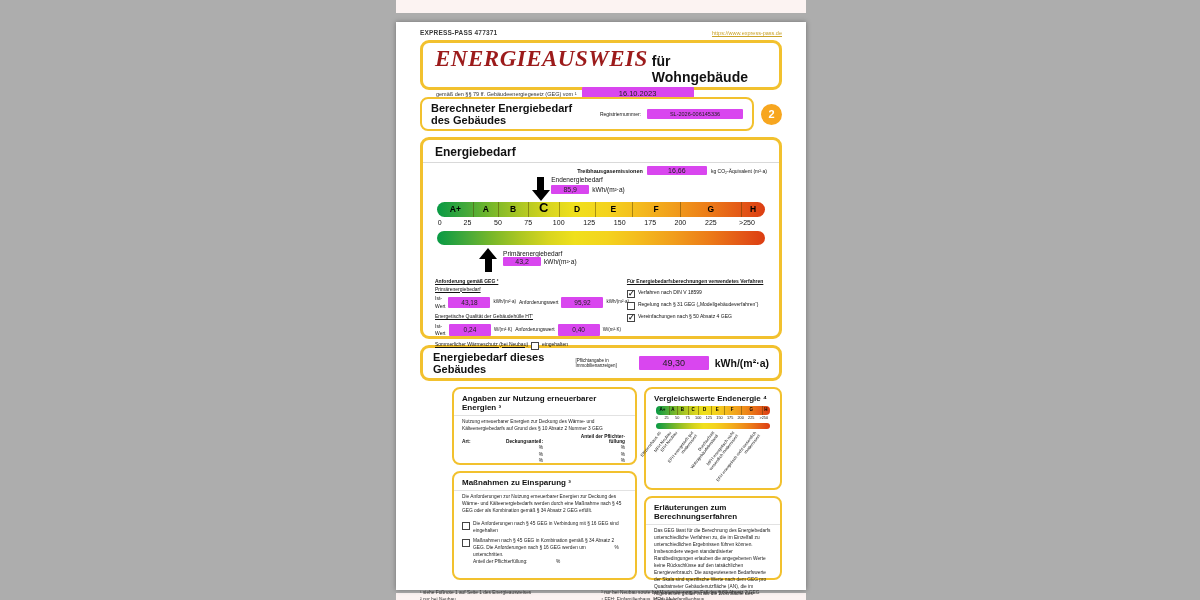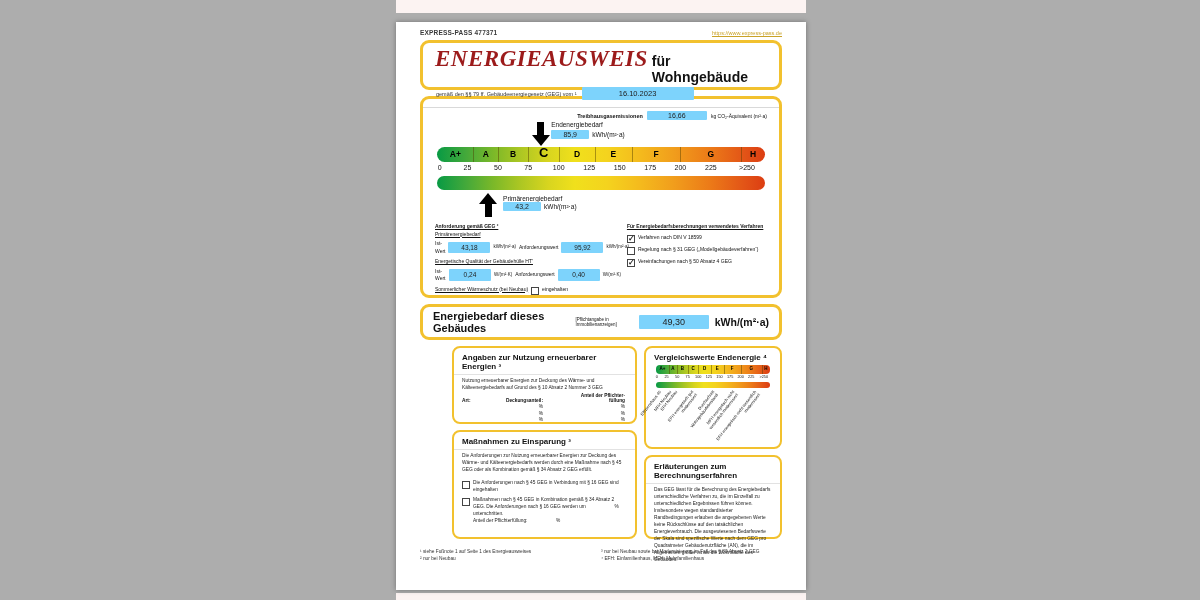--- a/index.html
+++ b/index.html
@@ -13,21 +13,21 @@
   .head-row{display:flex;justify-content:space-between;align-items:baseline;margin-top:3px;}
   .pass-id{font-size:6.5px;font-weight:bold;color:#3a3a3a;letter-spacing:.2px;}
   .pub-link{font-size:5.5px;color:#c9a227;text-decoration:underline;}
   .box{border:3px solid #f2c12e;border-radius:9px;box-sizing:border-box;background:#fff;}
   .header-box{margin-top:4px;padding:4px 12px 4px 12px;height:50px;}
   .main-title{font-family:"Liberation Serif",serif;font-style:italic;font-weight:bold;
               font-size:23px;color:#9c1b1b;letter-spacing:.5px;line-height:1;}
   .sub-title{font-size:14px;font-weight:bold;color:#111;margin-left:4px;}
   .title-line{display:flex;align-items:baseline;}
   .law-line{display:flex;align-items:center;gap:5px;font-size:5.5px;color:#333;margin-top:2px;margin-left:1px;}
-  .field{background:#7dd3fc;display:inline-block;text-align:center;font-size:7px;padding:2px 6px;
+  .field{background:#d946ef;display:inline-block;text-align:center;font-size:7px;padding:2px 6px;
          border-radius:1px;color:#222;}
   .date-field{min-width:100px;font-size:7.5px;}
   .section-row{display:flex;align-items:center;gap:7px;margin-top:7px;}
   .section-bar{flex:1;border-width:2.5px;border-radius:8px;padding:3px 9px;display:flex;align-items:center;gap:6px;}
   .section-title{font-size:11px;font-weight:bold;}
   .reg-label{font-size:5px;margin-left:auto;}
   .reg-field{min-width:88px;font-size:5.5px;padding:2px 4px;}
   .page-badge{width:21px;height:21px;border-radius:50%;background:#f7a61f;color:#fff;font-weight:bold;
               font-size:11px;display:flex;align-items:center;justify-content:center;flex:0 0 auto;}
   .energy-box{margin-top:6px;height:202px;padding:5px 12px 5px 12px;}
@@ -126,22 +126,31 @@
     <div class="title-line">
       <span class="main-title">ENERGIEAUSWEIS</span>
       <span class="sub-title">für Wohngebäude</span>
     </div>
     <div class="law-line">
       <span>gemäß den §§ 79 ff. Gebäudeenergiegesetz (GEG) vom ¹</span>
       <span class="field date-field">16.10.2023</span>
     </div>
   </div>
 
+  <div class="section-row">
+    <div class="box section-bar">
+      <span class="section-title">Berechneter Energiebedarf des Gebäudes</span>
+      <span class="reg-label">Registriernummer:</span>
+      <span class="field reg-field">SL-2026-006145336</span>
+    </div>
+    <div class="page-badge">2</div>
+  </div>
 
   <div class="box energy-box">
+    <div class="eb-heading">Energiebedarf</div>
     <hr class="eb-rule">
     <div class="ghg-row">
       <span class="ghg-label">Treibhausgasemissionen</span>
       <span class="field ghg-field">16,66</span>
       <span class="ghg-unit">kg CO₂-Äquivalent (m²·a)</span>
     </div>
 
     <div class="scale-area">
       <div class="arrow-down">
         <div class="stem"></div>

